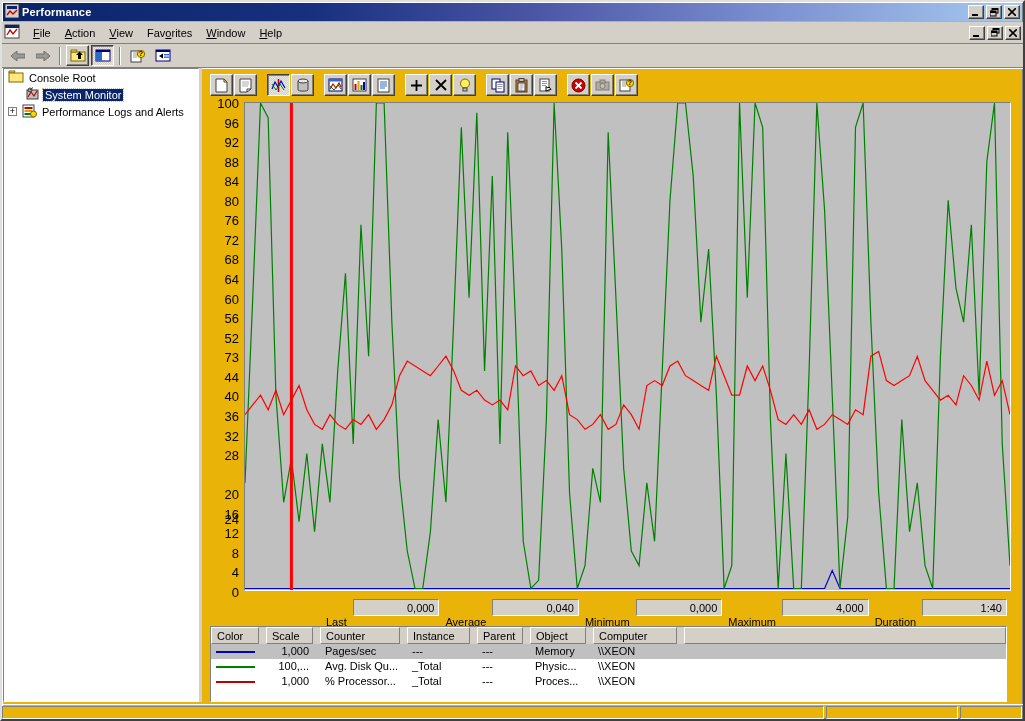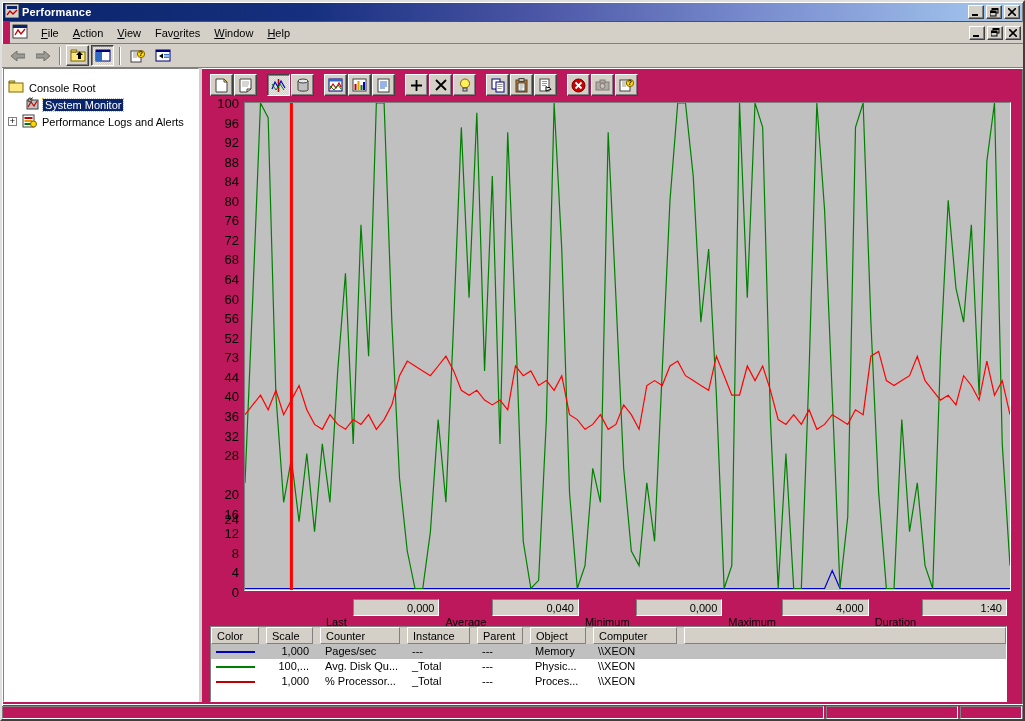--- a/index.html
+++ b/index.html
@@ -1,53 +1,53 @@
 <!DOCTYPE html>
 <html><head>
 <meta charset="utf-8">
 <style>
   * { margin:0; padding:0; box-sizing:border-box; }
   html,body { width:1025px; height:721px; overflow:hidden; background:#d4d0c8;
     font-family:"Liberation Sans","DejaVu Sans",sans-serif; font-size:11px; color:#000; }
   .window { position:absolute; left:0; top:0; width:1025px; height:721px;
-    background:#be185d; border:2px solid; border-color:#dfdfdf #404040 #404040 #dfdfdf;
+    background:#eab308; border:2px solid; border-color:#dfdfdf #404040 #404040 #dfdfdf;
     box-shadow: inset 1px 1px 0 #fff, inset -1px -1px 0 #808080; display:flex; flex-direction:column; }
 
   
   .titlebar { height:18px; margin:1px; display:flex; align-items:center; gap:3px; padding:0 2px;
     background:linear-gradient(90deg,#0a246a 0%,#16307e 30%,#4b55a5 52%,#7b8fd0 75%,#a6caf0 100%); }
   .titlebar .title { color:#fff; font-weight:bold; font-size:11px; letter-spacing:.2px; flex:1; }
   .winbtns { display:flex; gap:2px; }
   .winbtn { width:16px; height:14px; background:#d4d0c8; border:1px solid;
     border-color:#fff #404040 #404040 #fff; box-shadow:inset -1px -1px 0 #808080;
     display:flex; align-items:center; justify-content:center; }
   .winbtn svg { display:block; }
 
   
   .menubar { height:22px; display:flex; align-items:center; padding:0 2px; gap:2px;
-    border-bottom:1px solid #808080; box-shadow:0 1px 0 #fff; background:#d4d0c8;margin-left:8px; }
+    border-bottom:1px solid #808080; box-shadow:0 1px 0 #fff; background:#d4d0c8; }
   .menu-item { padding:3px 7px; cursor:default; }
   .menu-item u { text-decoration:underline; }
   .menubar .spacer { flex:1; }
 
   
   .toolbar { height:24px; display:flex; align-items:center; padding:1px 4px; gap:2px;
     border-bottom:1px solid #808080; box-shadow:0 1px 0 #fff; background:#d4d0c8; }
   .tb-sep { width:2px; height:18px; margin:0 3px; border-left:1px solid #808080; border-right:1px solid #fff; }
   .tbtn { width:23px; height:21px; display:flex; align-items:center; justify-content:center;
     background:#d4d0c8; border:1px solid; border-color:#fff #404040 #404040 #fff;
     box-shadow:inset -1px -1px 0 #808080; }
   .tbtn.flat { border-color:transparent; box-shadow:none; background:transparent; }
   .tbtn.pressed { border-color:#404040 #fff #fff #404040; box-shadow:inset 1px 1px 0 #808080;
     background-image:repeating-conic-gradient(#e8e6e1 0% 25%, #d4d0c8 0% 50%); background-size:2px 2px; }
 
   
   .main { flex:1; display:flex; min-height:0; }
   .tree-pane { width:196px; background:#fff; border:1px solid; border-color:#808080 #fff #fff #808080;
-    margin:0 0 0 1px; padding:10px 0; overflow:hidden; }
+    margin:0 0 0 1px; padding:0 0; overflow:hidden; }
   .splitter { width:3px; background:#d4d0c8; cursor:col-resize; }
   .tree-row { display:flex; align-items:center; height:17px; gap:3px; padding-left:4px; white-space:nowrap; }
   .tree-row .indent { width:14px; }
   .tree-label { padding:0 2px; }
   .tree-label.selected { background:#0a246a; color:#fff; outline:1px dotted #f0c000; }
   .expander { width:9px; height:9px; background:#fff; border:1px solid #808080;
     display:flex; align-items:center; justify-content:center; font-size:9px; line-height:7px; margin-right:2px; }
 
   .right-pane { flex:1; display:flex; flex-direction:column; padding:4px 6px 0 6px; min-width:0; }
 

